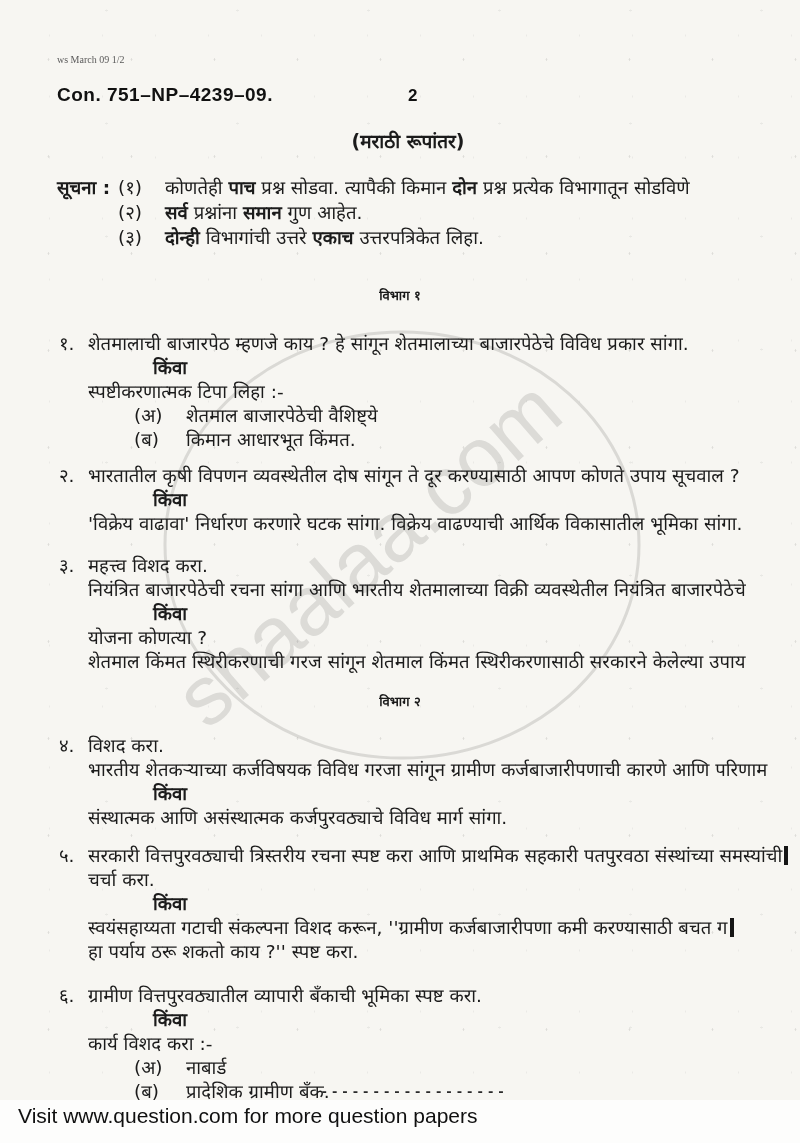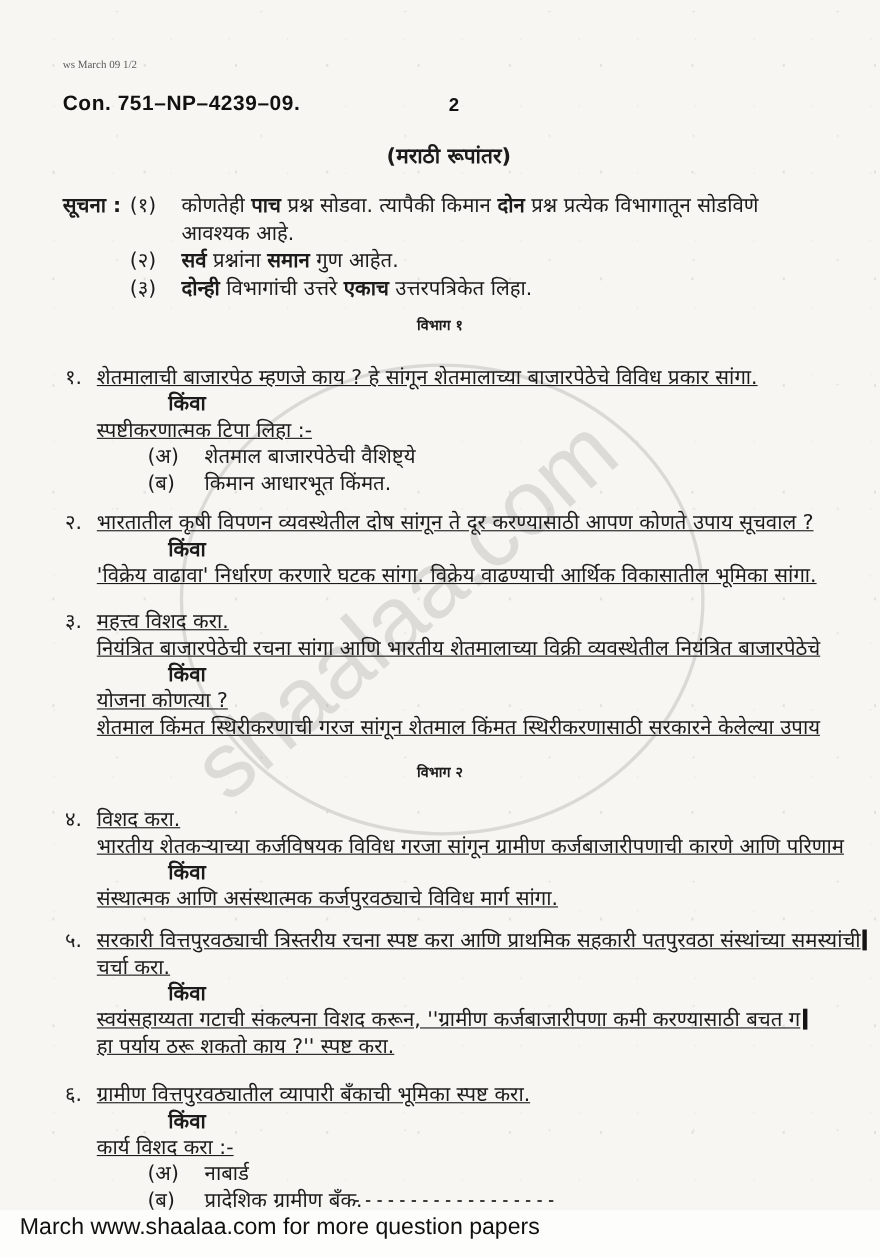--- a/index.html
+++ b/index.html
@@ -36,21 +36,21 @@
   .i-label{flex:0 0 61px;font-weight:700;}
   .i-num{flex:0 0 47px;}
   .i-text{flex:1;white-space:nowrap;overflow:visible;}
   .b{font-weight:700;}
 
   .sec-title{position:absolute;left:0;width:100%;text-align:center;
         font-weight:700;font-size:13px;}
   .q{position:absolute;left:59px;right:36px;display:flex;line-height:24px;font-size:18.5px;}
   .q-num{flex:0 0 29px;}
   .q-body{flex:1;min-width:0;}
-  .ln{white-space:nowrap;text-decoration:underline;}
+  .ln{white-space:nowrap;}
   .or{margin-left:65px;font-weight:700;}
   .sub{display:flex;}
   .sub-inner{margin-left:46px;display:flex;}
   .sub-label{flex:0 0 52px;}
   .cut{display:inline-block;width:4px;height:19px;background:#151515;
        vertical-align:-3px;margin-left:2px;}
 
   .divider{position:absolute;top:1084px;left:320px;font-size:14px;font-weight:700;
        letter-spacing:2px;color:#2a2a2a;font-family:"Liberation Mono",monospace;}
   .footer{position:absolute;top:1104px;left:18px;font-size:21px;color:#101010;
@@ -70,25 +70,20 @@
   <div class="note">ws March 09 1/2</div>
   <div class="code">Con. 751–NP–4239–09.</div>
   <div class="pageno">2</div>
   <div class="subtitle">(मराठी  रूपांतर)</div>
 
   <div class="instr" id="instructions">
       <div class="i-row">
         <span class="i-label">सूचना :</span>
         <span class="i-num">(१)</span>
         <span class="i-text"><span>कोणतेही </span><span class="b">पाच</span><span> प्रश्न सोडवा. त्यापैकी किमान </span><span class="b">दोन</span><span> प्रश्न प्रत्येक विभागातून सोडविणे</span></span>
-      </div>
-      <div class="i-row">
-        <span class="i-label"></span>
-        <span class="i-num"></span>
-        <span class="i-text"><span>आवश्यक आहे.</span></span>
       </div>
       <div class="i-row">
         <span class="i-label"></span>
         <span class="i-num">(२)</span>
         <span class="i-text"><span class="b">सर्व</span><span> प्रश्नांना </span><span class="b">समान</span><span> गुण आहेत.</span></span>
       </div>
       <div class="i-row">
         <span class="i-label"></span>
         <span class="i-num">(३)</span>
         <span class="i-text"><span class="b">दोन्ही</span><span> विभागांची उत्तरे </span><span class="b">एकाच</span><span> उत्तरपत्रिकेत लिहा.</span></span>
@@ -171,14 +166,14 @@
             <div class="sub-inner">
               <span class="sub-label">(ब)</span>
               <span>प्रादेशिक ग्रामीण बँक.</span>
             </div>
           </div>
         </div>
       </div>
     </div>
 
   <div class="divider">------------------</div>
-  <div class="footer">March www.shaalaa.com for more question papers</div>
+  <div class="footer">Visit www.question.com for more question papers</div>
 </div>
 
 </body></html>

